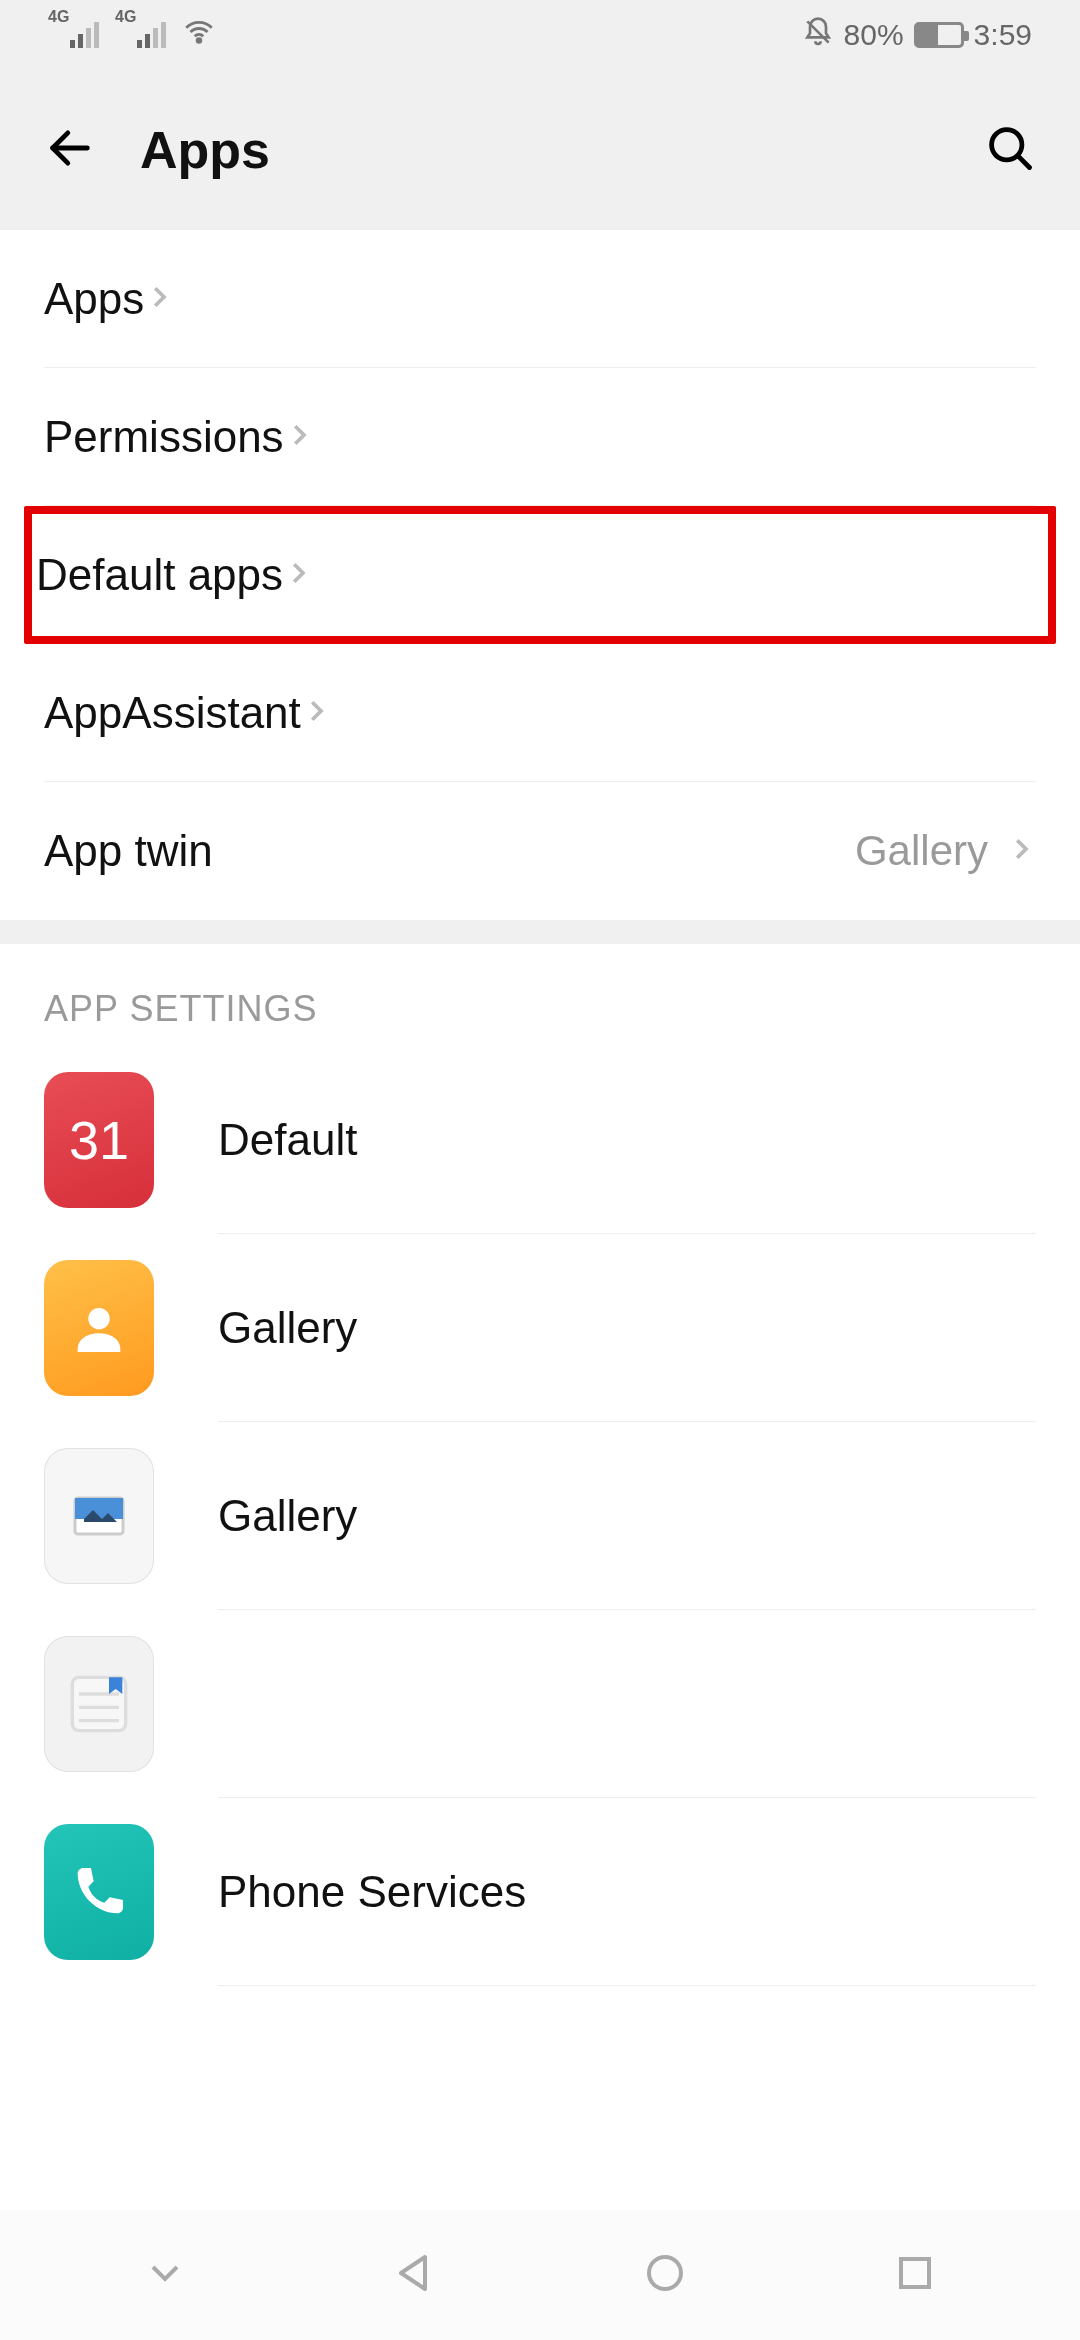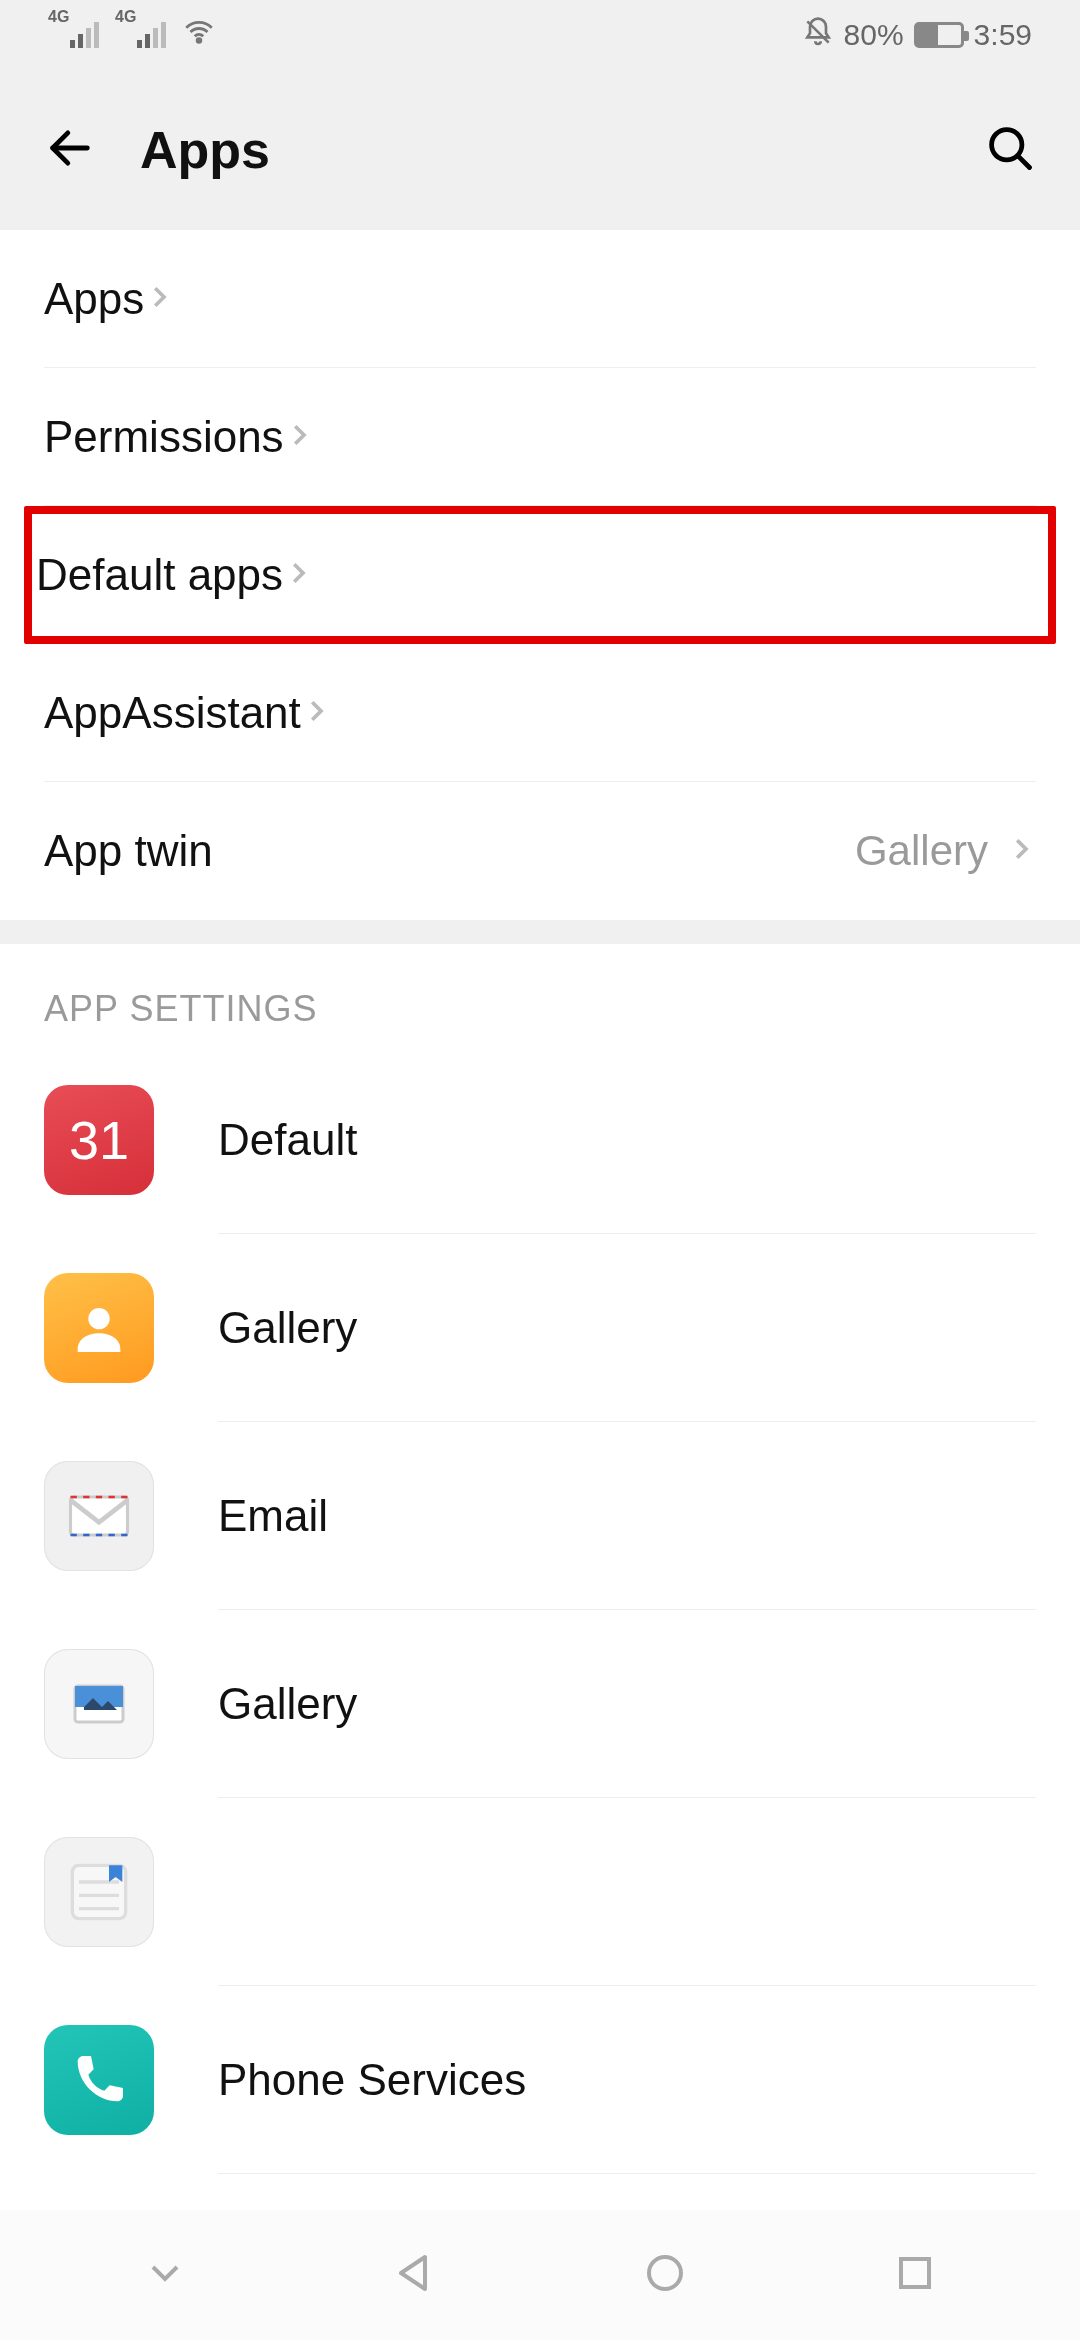--- a/index.html
+++ b/index.html
@@ -35,21 +35,21 @@
     .row .chev svg { width: 30px; height: 30px; }
     .row::after { content: ""; position: absolute; left: 44px; right: 44px; bottom: 0; height: 1px; background: #eee; }
     .row.noline::after { display:none; }
     .highlight { border: 8px solid #e20000; border-radius: 2px; margin: 0 24px; padding: 0 4px; }
     .highlight::after{display:none;}
 
     .section-gap { height: 24px; background: #f0f0f0; }
     .section-title { padding: 44px 44px 16px; font-size: 36px; color: #9a9a9a; letter-spacing: 1px; }
 
     .app-row { display: flex; align-items: center; height: 188px; padding: 0 44px; position: relative; }
-    .app-row .app-icon { width: 110px; height: 110px; border-radius: 24px; margin-right: 64px; display:flex; align-items:center; justify-content:center; }
+    .app-row .app-icon { width: 110px; height: 136px; border-radius: 24px; margin-right: 64px; display:flex; align-items:center; justify-content:center; }
     .app-row .label { font-size: 44px; color: #111; flex:1; }
     .app-row::after { content: ""; position: absolute; left: 218px; right: 44px; bottom: 0; height: 1px; background: #eee; }
 
     .ic-calendar { background: linear-gradient(160deg,#e84d55,#d62f3a); color:#fff; font-size:54px; font-weight:400; }
     .ic-contacts { background: linear-gradient(160deg,#ffc048,#ff9a1f); }
     .ic-email { background:#f0f0f0; box-shadow: inset 0 0 0 1px #e2e2e2; }
     .ic-gallery { background:#f6f6f6; box-shadow: inset 0 0 0 1px #e2e2e2; }
     .ic-notepad { background:#f2f2f2; box-shadow: inset 0 0 0 1px #e2e2e2; }
     .ic-phone { background: linear-gradient(160deg,#22c5b8,#0fb0a3); }
 
@@ -172,34 +172,20 @@
             <circle cx="12" cy="8.5" r="4"></circle>
             <path d="M4 20c0-4 4-6 8-6s8 2 8 6v1H4z"></path>
           </svg>
       </div>
       <span class="label">Gallery</span>
       <span class="chev"><svg viewBox="0 0 24 24" fill="none" stroke="#bbb" stroke-width="3">
             <path d="M9 5l7 7-7 7"></path>
           </svg></span>
     </div>
 
-    <div class="app-row">
-      <div class="app-icon ic-email">
-        <svg viewBox="0 0 24 24" width="76" height="76">
-            <rect x="3" y="6" width="18" height="12" rx="1" fill="#fff" stroke="#ccc"></rect>
-            <path d="M3 7l9 7 9-7" fill="none" stroke="#ccc" stroke-width="1.5"></path>
-            <path d="M3 6h18" stroke="#d33" stroke-width="0.8" stroke-dasharray="2 2"></path>
-            <path d="M3 18h18" stroke="#36c" stroke-width="0.8" stroke-dasharray="2 2"></path>
-          </svg>
-      </div>
-      <span class="label">Email</span>
-      <span class="chev"><svg viewBox="0 0 24 24" fill="none" stroke="#bbb" stroke-width="3">
-            <path d="M9 5l7 7-7 7"></path>
-          </svg></span>
-    </div>
 
     <div class="app-row">
       <div class="app-icon ic-gallery">
         <svg viewBox="0 0 24 24" width="72" height="72">
             <rect x="4" y="6" width="16" height="12" rx="1" fill="#fff" stroke="#ccc"></rect>
             <rect x="4" y="6" width="16" height="7" fill="#4a90d9"></rect>
             <path d="M7 13l3-3 3 3 2-2 3 3H7z" fill="#2b4a6b"></path>
           </svg>
       </div>
       <span class="label">Gallery</span>

